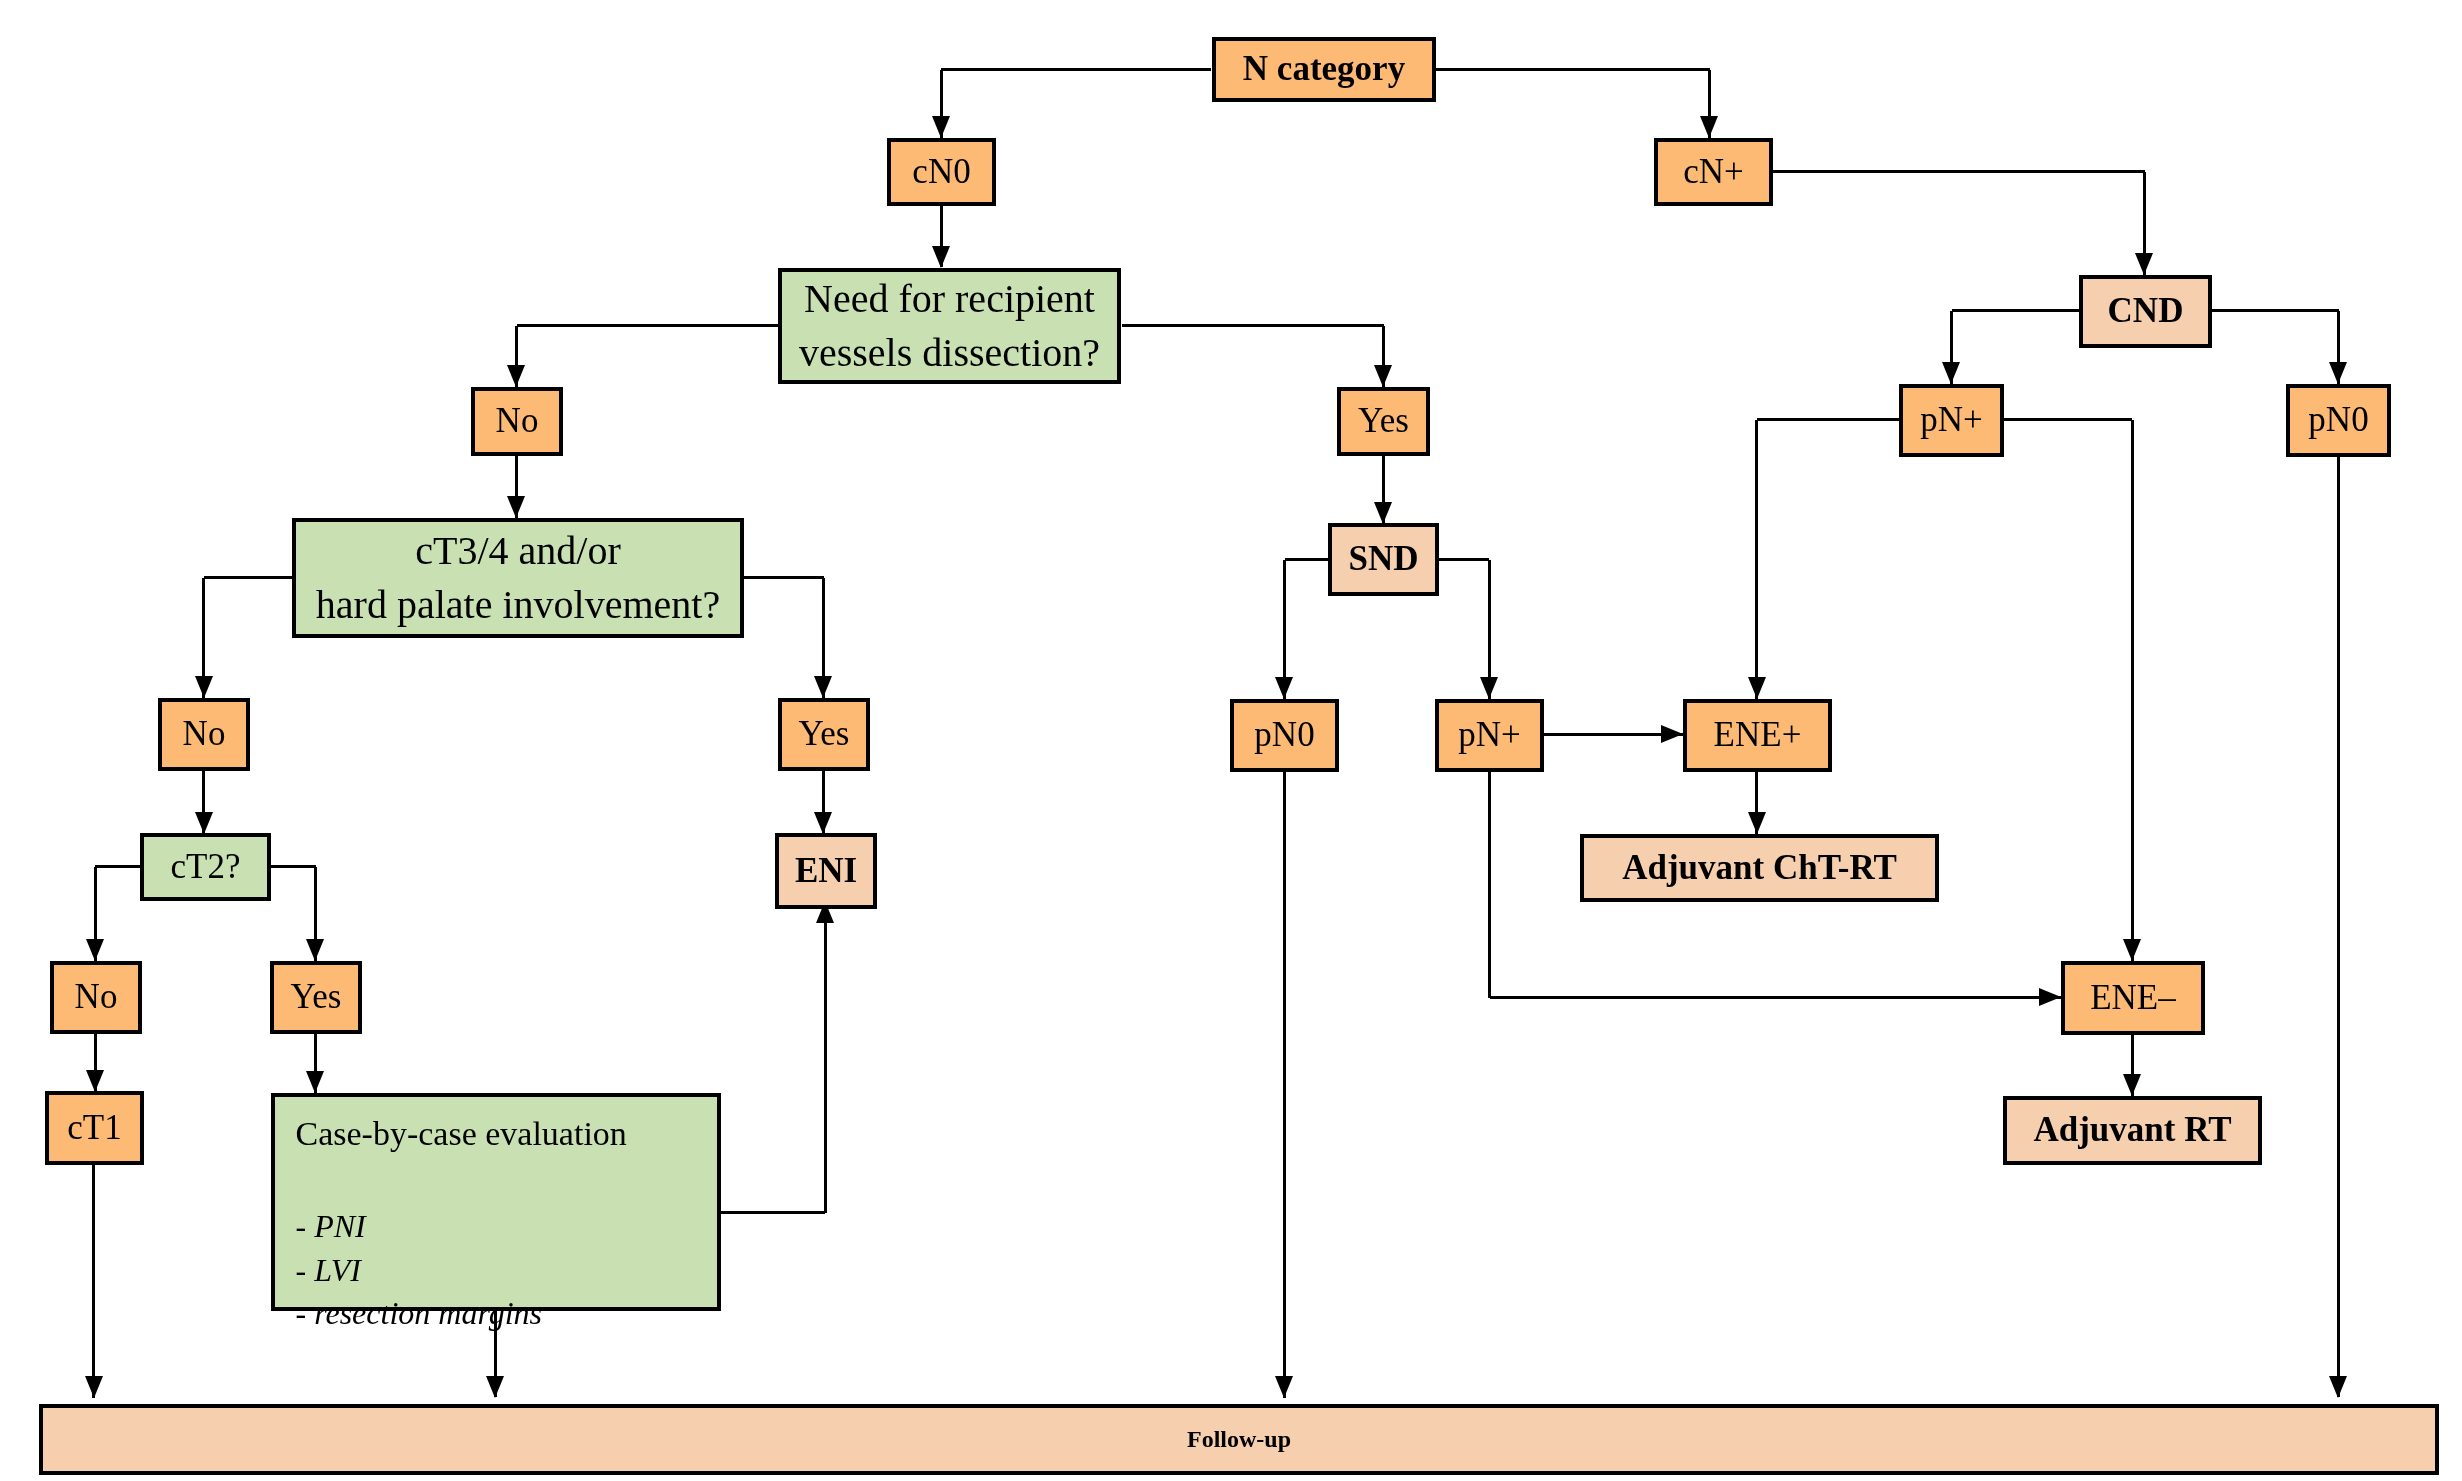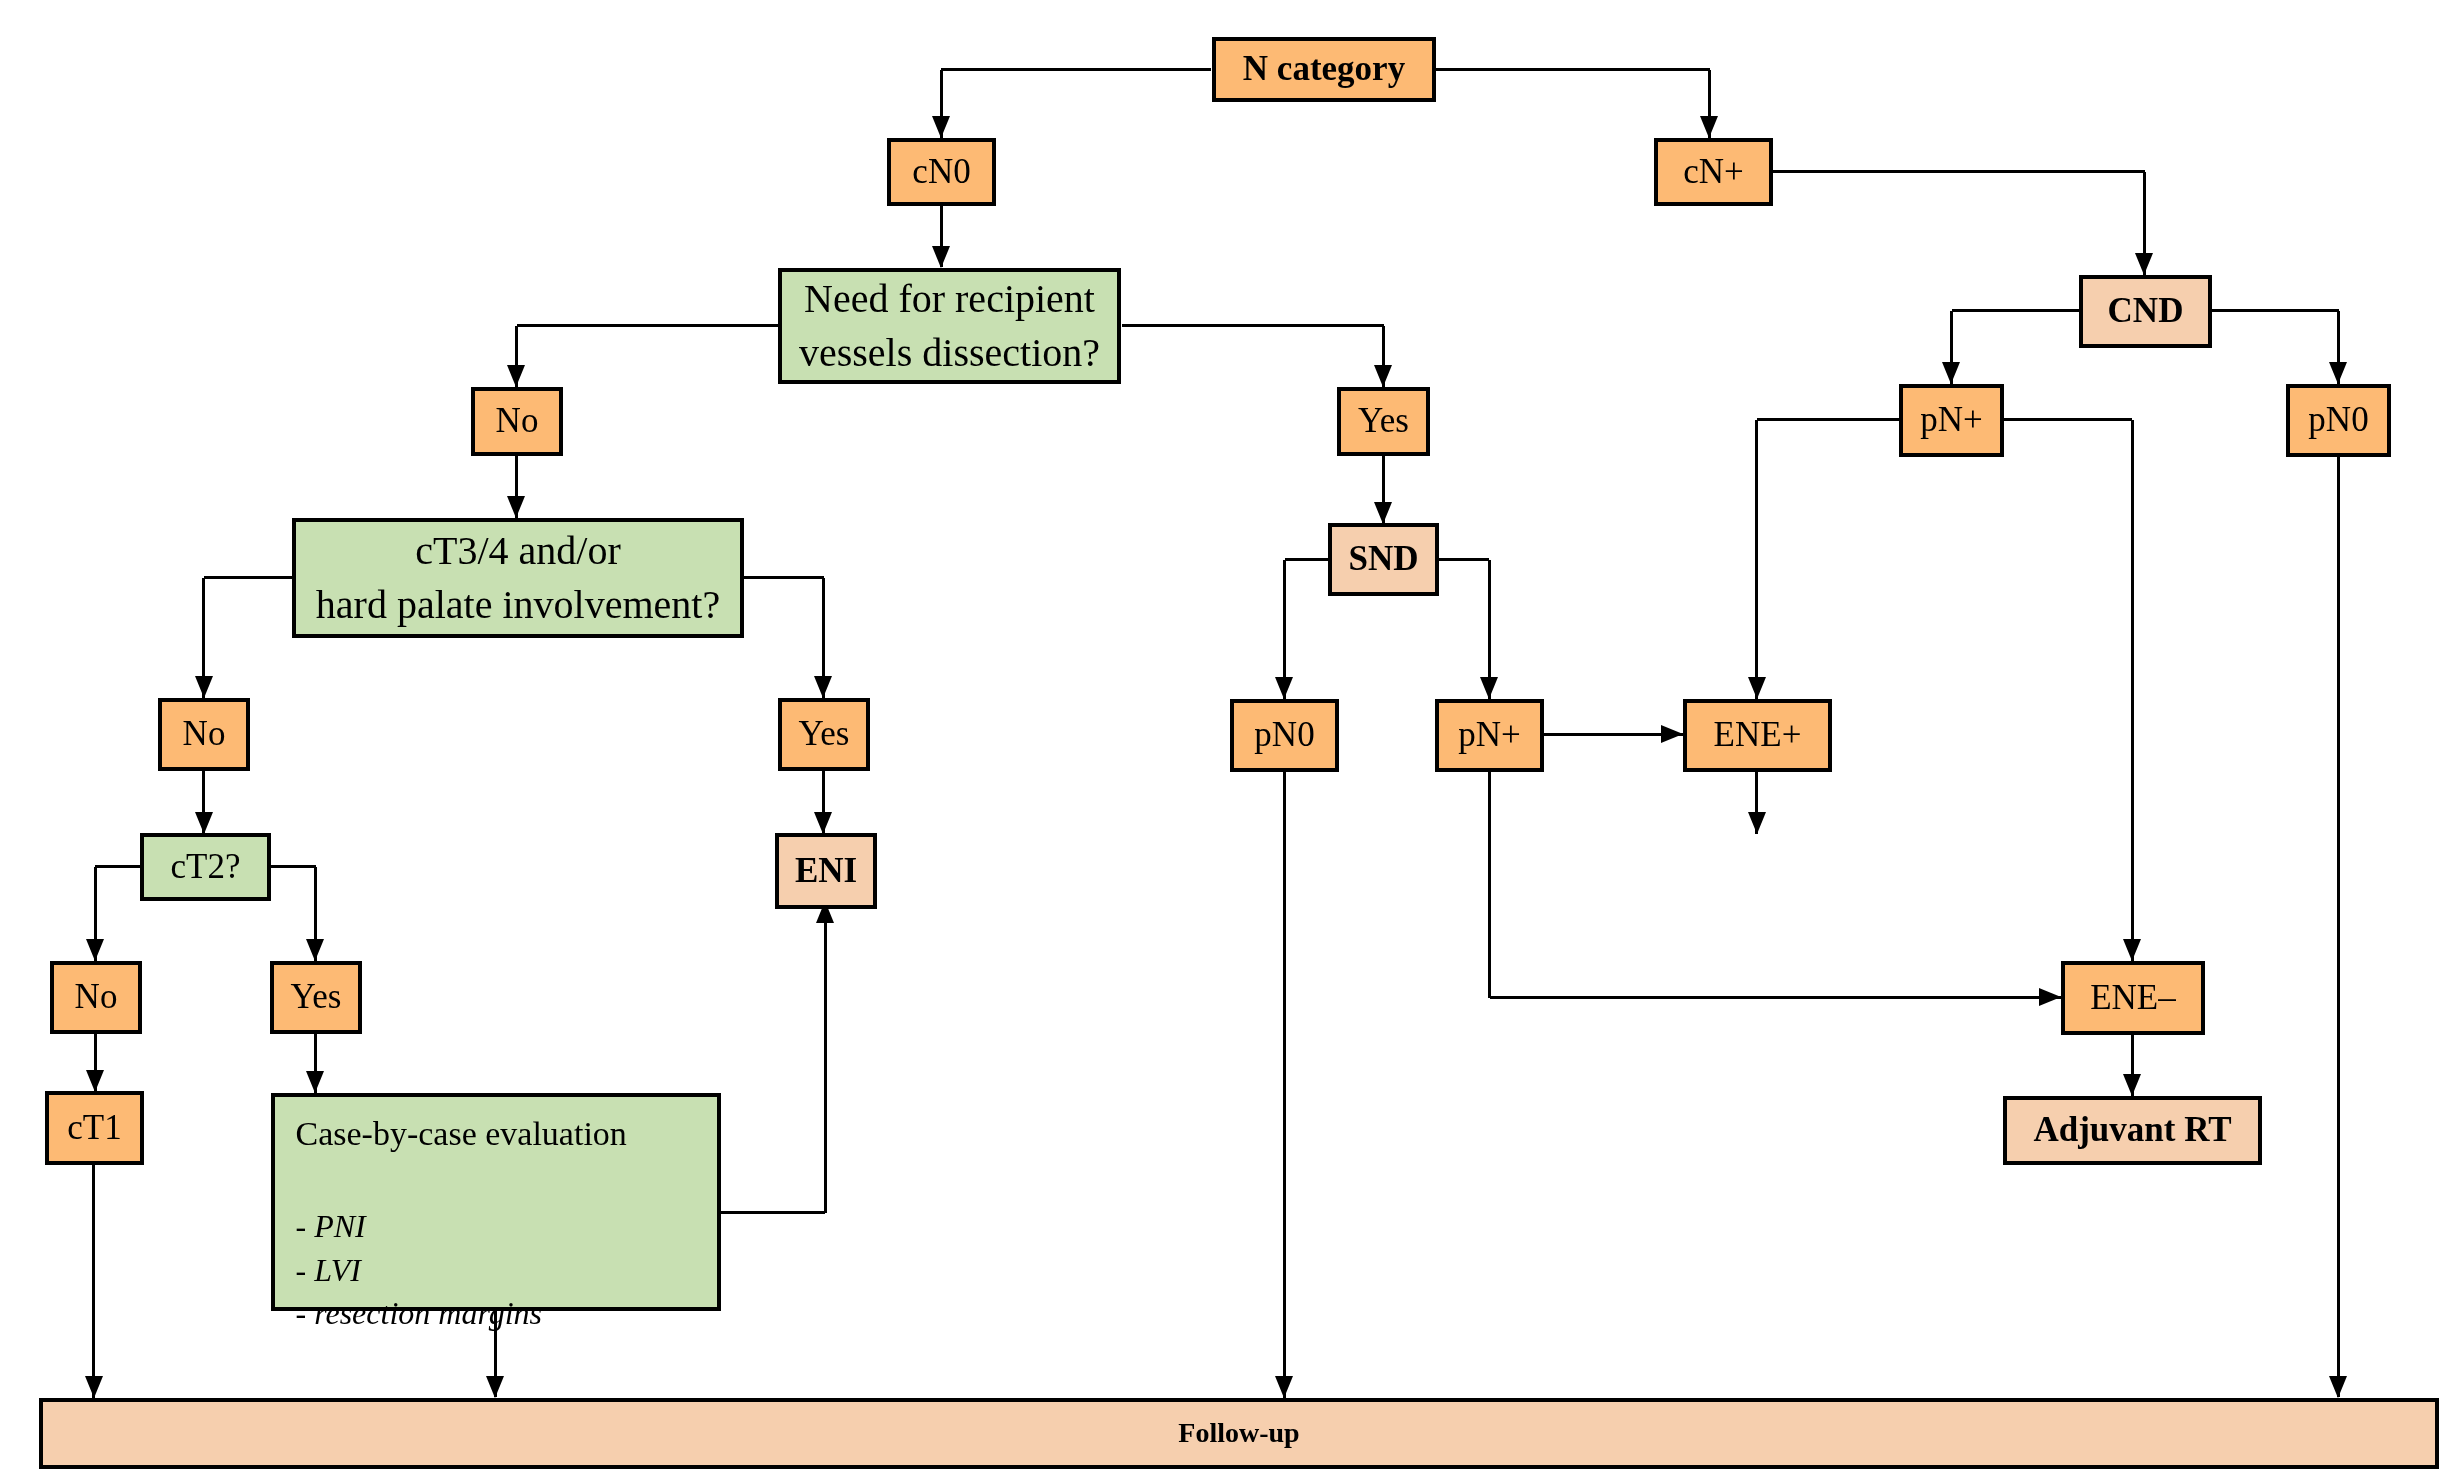--- a/index.html
+++ b/index.html
@@ -26,21 +26,21 @@
     padding:18px 20.5px;text-align:left;
   }
   .case-title{font-size:34px;}
   .case-row{display:flex;margin-top:53px;font-style:italic;font-size:32px;line-height:1.35;}
   .case-consider{width:157px;flex:none;}
   .line{position:absolute;background:#000;z-index:1;}
   .arrow{position:absolute;width:0;height:0;z-index:1;}
   .arrow.down{border-left:9.7px solid transparent;border-right:9.7px solid transparent;border-top:22px solid #000;}
   .arrow.up{border-left:9.7px solid transparent;border-right:9.7px solid transparent;border-bottom:22px solid #000;}
   .arrow.right{border-top:9.7px solid transparent;border-bottom:9.7px solid transparent;border-left:22px solid #000;}
-  .followup{font-size:28px;}
+  .followup{font-size:24px;margin-top:6px;}
 </style>
 </head>
 <body>
 
 <div id="canvas">
   <div id="edges">
       <div class="line" style="left: 941px; top: 68px; width: 270px; height: 3px;"></div>
       <div class="line" style="left: 940px; top: 70px; width: 3px; height: 68px;"></div>
       <div class="arrow down" style="left: 932px; top: 116px;"></div>
       <div class="line" style="left: 1435px; top: 68px; width: 275px; height: 3px;"></div>
@@ -179,20 +179,23 @@
   <div class="node" style="left:1683px;top:699px;width:149px;height:73px">
       <span>ENE+</span>
     </div>
 
   <div class="node green" style="left:140px;top:833px;width:131px;height:68px">
       <span>cT2?</span>
     </div>
   <div class="node orange bold" style="left:775px;top:833px;width:102px;height:76px">
       <span>ENI</span>
     </div>
+  <div class="node orange bold" style="left:1580px;top:834px;width:359px;height:68px">
+      <span>Adjuvant ChT-RT</span>
+    </div>
 
   <div class="node" style="left:50px;top:961px;width:92px;height:73px">
       <span>No</span>
     </div>
   <div class="node" style="left:270px;top:961px;width:92px;height:73px">
       <span>Yes</span>
     </div>
   <div class="node" style="left:2061px;top:961px;width:144px;height:74px">
       <span>ENE–</span>
     </div>

